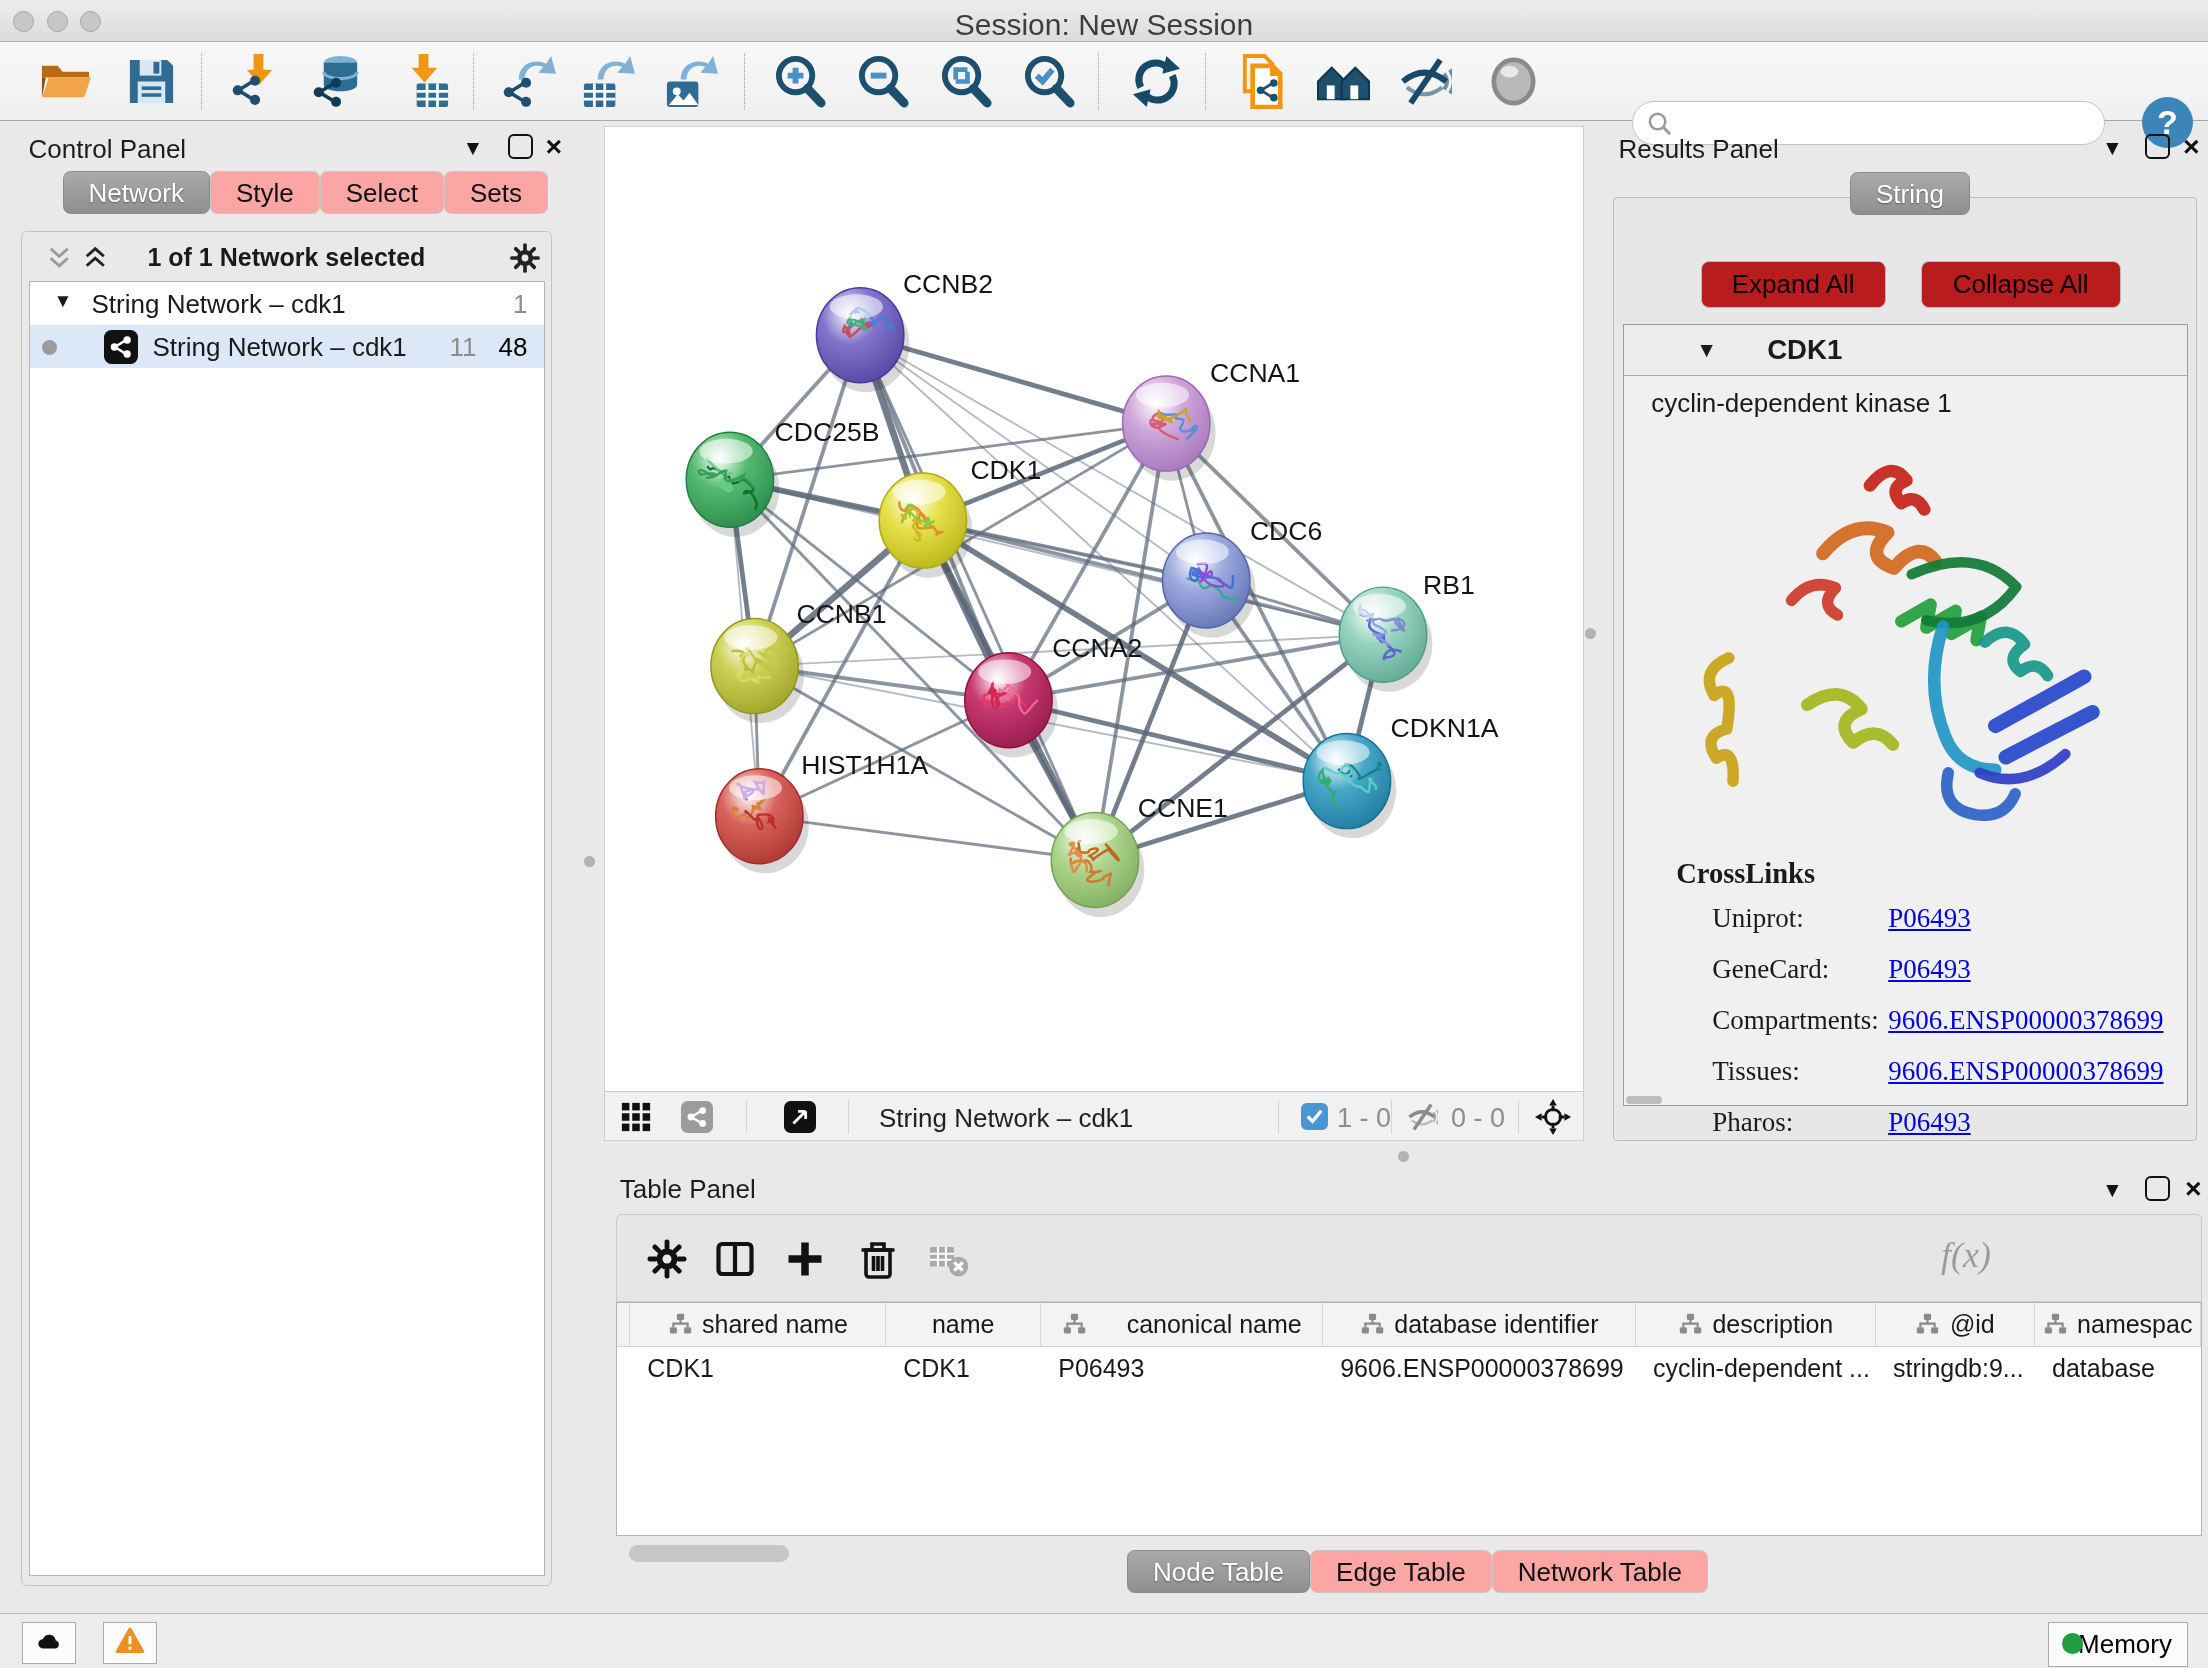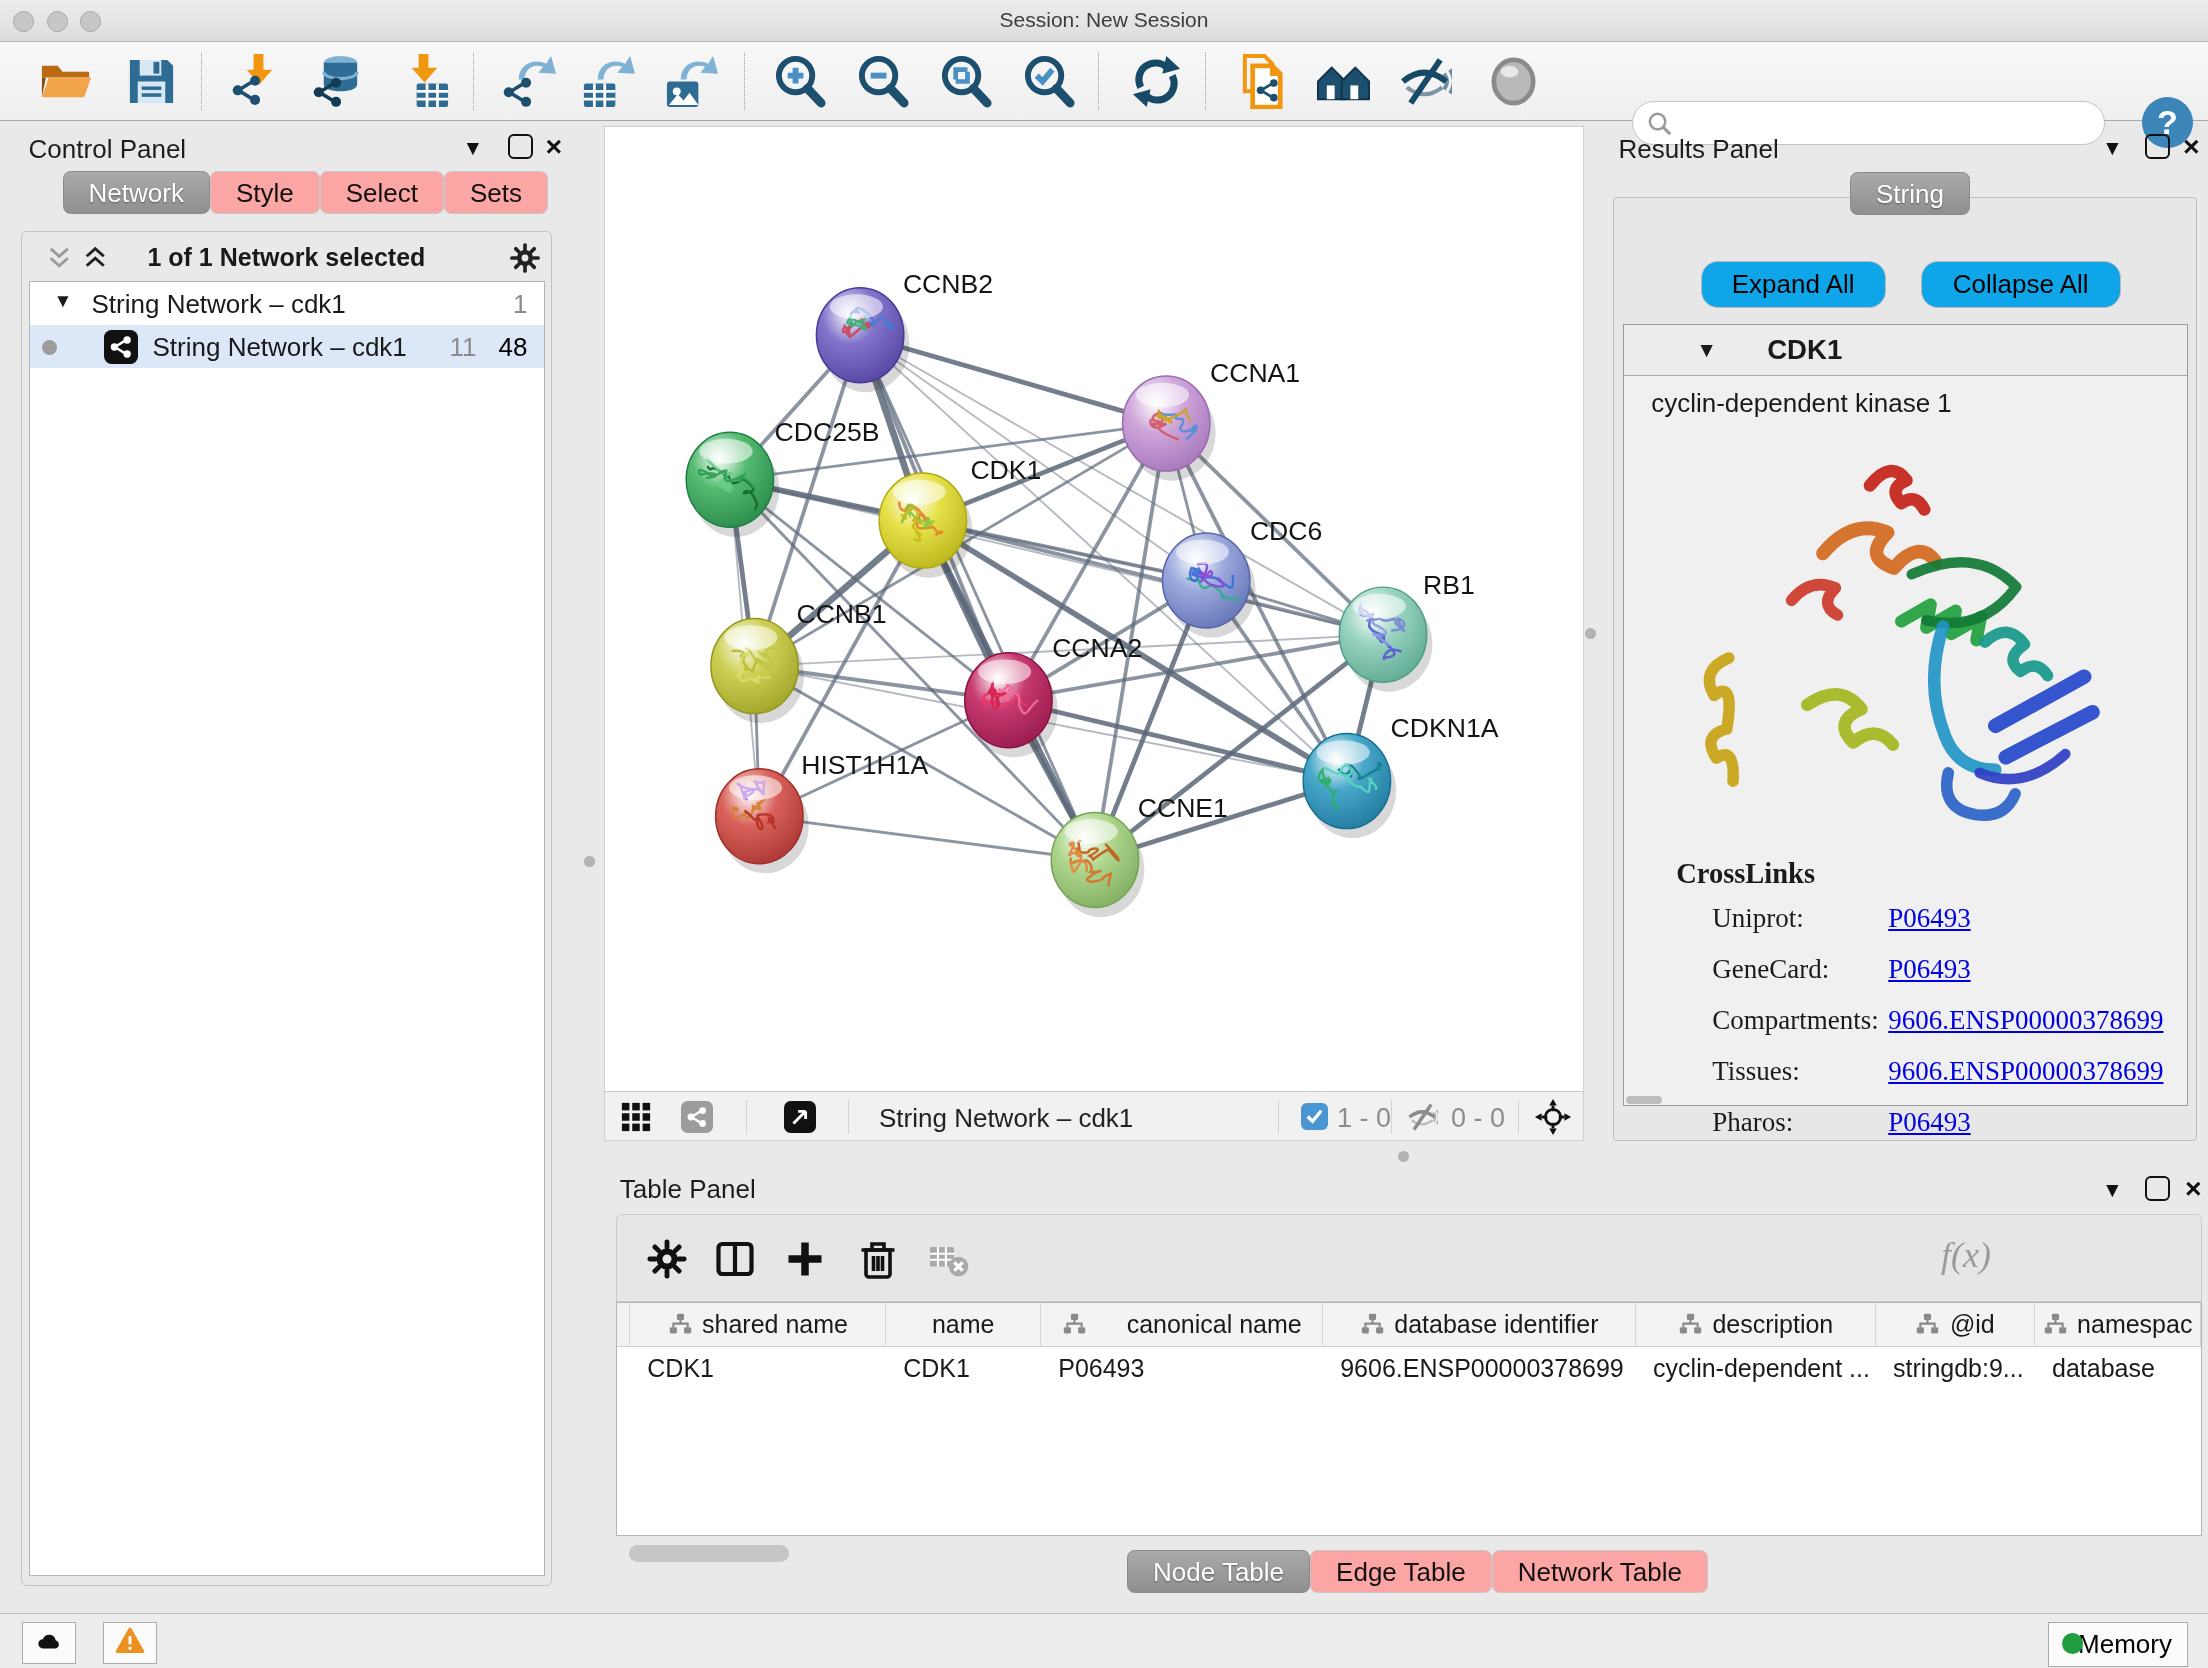--- a/index.html
+++ b/index.html
@@ -6,21 +6,21 @@
   html,body { width:2208px; height:1668px; overflow:hidden;
     font-family:"Liberation Sans", sans-serif; background:#e9e9e9; color:#1a1a1a; }
   #window { position:relative; width:2208px; height:1668px; background:#e9e9e9; }
 
   
   #titlebar { position:absolute; left:0; top:0; width:2208px; height:42px;
     background:linear-gradient(#ededed,#dcdcdc); border-bottom:1px solid #b2b2b2; }
   .tl { position:absolute; top:10.5px; width:21px; height:21px; border-radius:50%;
     background:#c7c7c7; border:1px solid #a5a5a5; }
   #window-title { position:absolute; left:0; right:0; top:7.6px; text-align:center;
-    font-size:21px; color:#3d3d3d; }
+    font-size:30px; color:#3d3d3d; }
 
   
   #toolbar { position:absolute; left:0; top:42px; width:2208px; height:79px;
     background:linear-gradient(#f8f8f8,#efefef); border-bottom:1.9px solid #a8a8a8; }
   .tbtn { position:absolute; top:12.4px; width:55px; height:55px; background:none; border:none; cursor:pointer; }
   .tbtn svg { width:100%; height:100%; }
   .tsep { position:absolute; top:11.4px; height:57px; border-left:1.9px dotted #9d9d9d; }
   #searchbox { position:absolute; left:1632px; top:59px; width:473px; height:44px;
     background:#fff; border:1.9px solid #c3c3c3; border-radius:22px; display:flex; align-items:center; }
   #searchbox svg { width:27px; height:27px; margin-left:13.3px; flex:0 0 auto; }
@@ -63,22 +63,22 @@
   .nbtext { position:absolute; top:11.4px; font-size:27px; color:#8c8c8c; }
   #nb-title { position:absolute; left:274px; top:10.5px; font-size:26px; color:#222; }
 
   .split-dot { position:absolute; width:10.5px; height:10.5px; border-radius:50%; background:#b3b3b3; }
 
   
   #results-panel { position:absolute; left:1607px; top:126px; width:595px; height:1015px; }
   #rp-tab { position:absolute; left:243px; top:46px; z-index:2; }
   #rp-box { position:absolute; left:5.7px; top:71px; width:584px; height:944px;
     background:#e7e7e7; border:1px solid #bdbdbd; border-radius:3.8px; }
-  .rp-btn { position:absolute; top:63px; height:47px; background:#0ea5e9; border:1px solid #bbb;
-    border-radius:17px; font-size:26px; }
+  .rp-btn { position:absolute; top:63px; height:47px; background:#b91c1c; border:1px solid #bbb;
+    border-radius:8px; font-size:26px; }
   #rp-inner { position:absolute; left:9.5px; top:126px; width:565px; height:782px;
     background:#f0f0f0; border:1px solid #9a9a9a; }
   #cdk1-header { position:relative; height:51px; background:#ececec; border-bottom:1px solid #ababab; }
   #cdk1-header .tri { position:absolute; left:72px; top:13.3px; font-size:21px; }
   #cdk1-header .nm { position:absolute; left:143px; top:8.6px; font-size:27.6px; font-weight:bold; }
   #protein-desc { position:absolute; left:27px; top:63px; font-size:26px; }
   #structure-svg { position:absolute; left:40px; top:103px; }
   #crosslinks { position:absolute; left:0; top:533px; width:100%;
     font-family:"Liberation Serif", serif; font-size:27px; }
   #crosslinks h3 { margin-left:52px; font-size:28.5px; font-family:"Liberation Serif", serif; }

